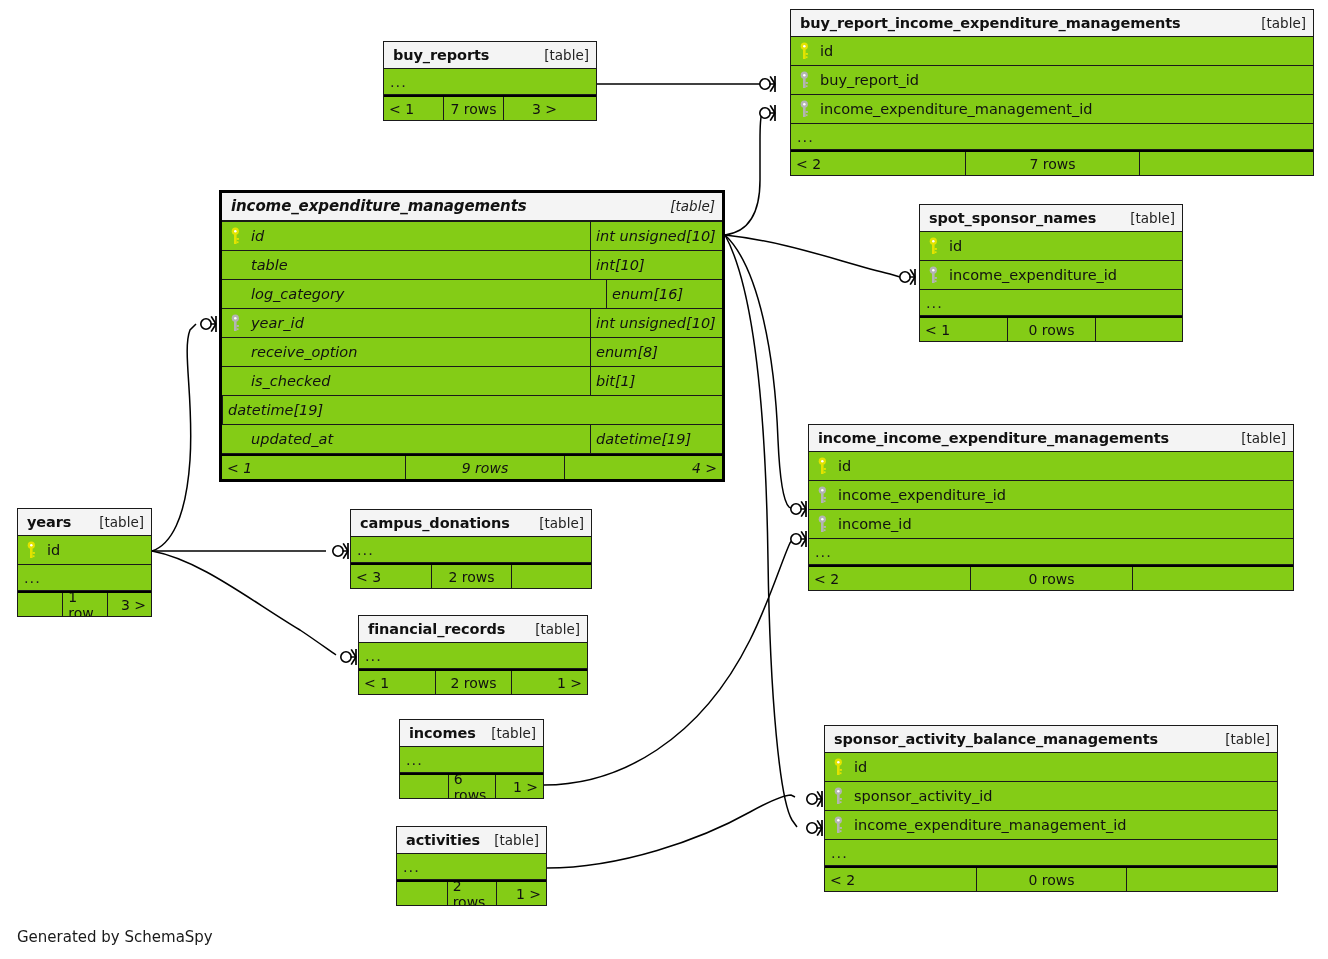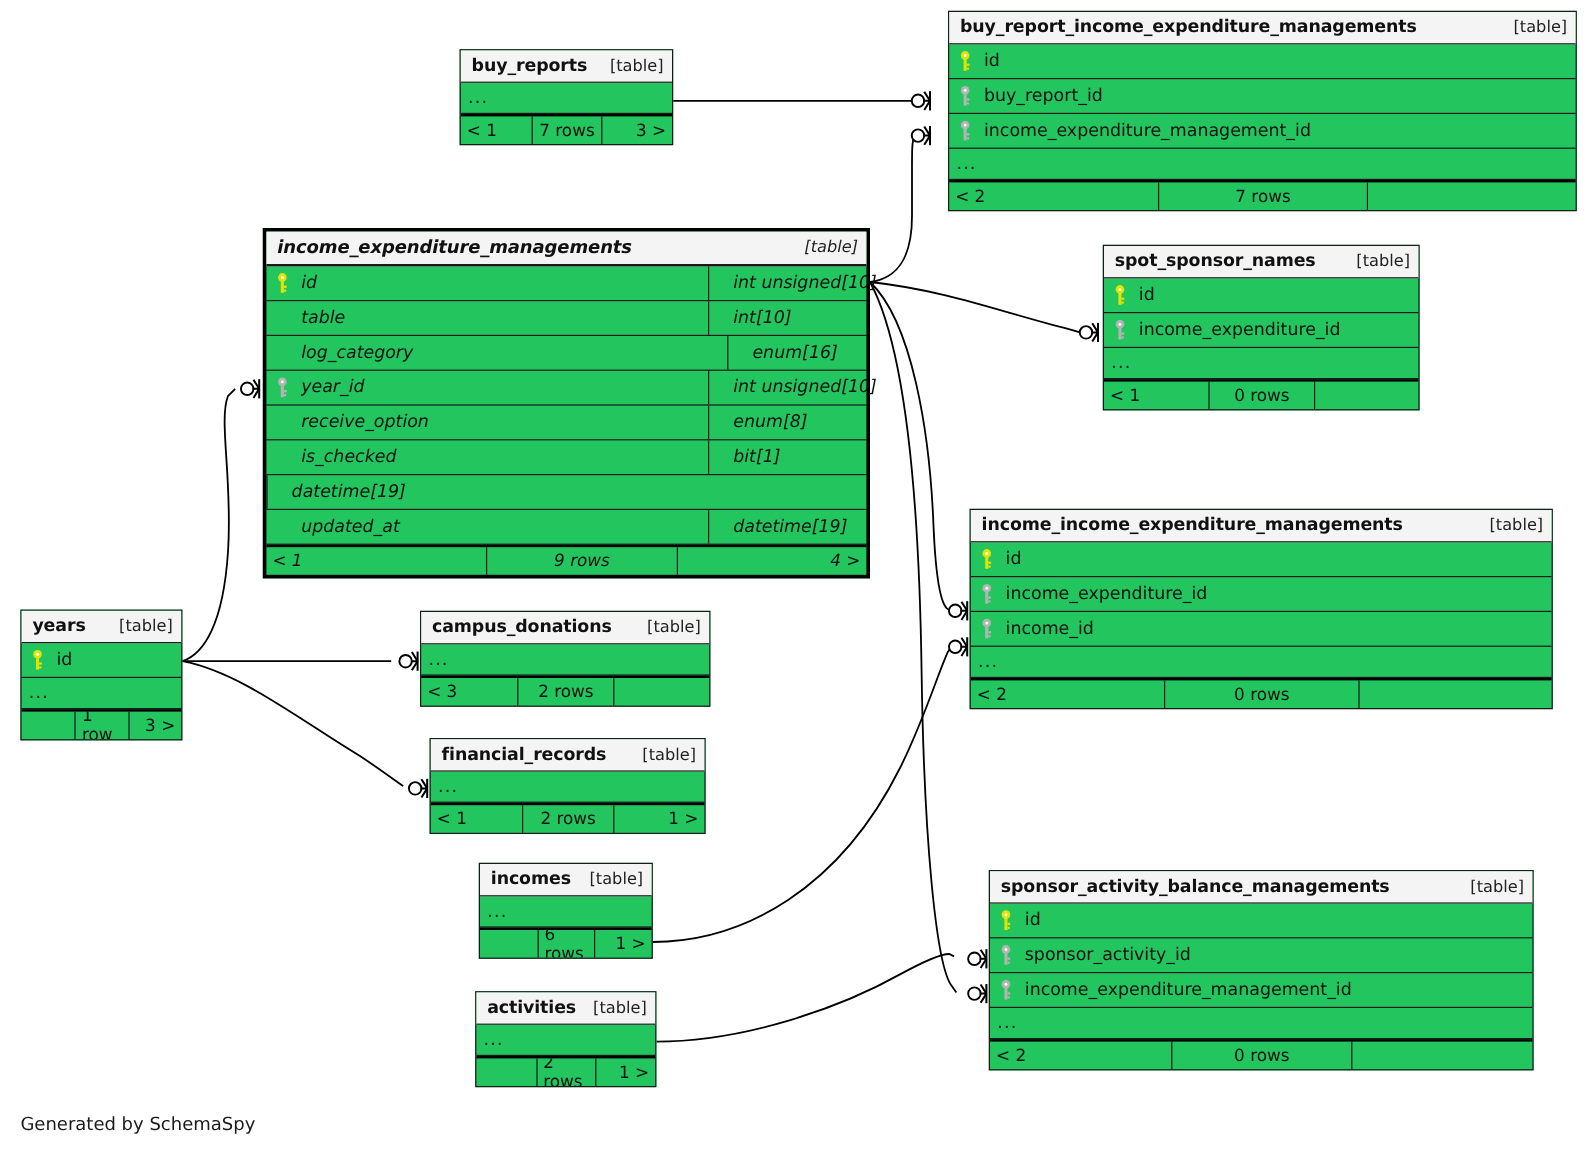--- a/index.html
+++ b/index.html
@@ -26,21 +26,21 @@
     left: 0; top: 0;
     width: 1328px;
     height: 959px;
     pointer-events: none;
   }
 
   
   .tbl {
     position: absolute;
     box-sizing: border-box;
-    background: #22c55e;
+    background: #84cc16;
     border: 1.6px solid #1a1a1a;
     font-size: 14.5px;
     color: #111111;
     z-index: 5;
   }
   .tbl.main {
     border-width: 3px;
     border-color: #000000;
   }
   .thead {
@@ -82,21 +82,21 @@
     align-items: center;
     padding-left: 6px;
     white-space: nowrap;
     overflow: hidden;
   }
   .ctype {
     box-sizing: border-box;
     flex: 0 0 auto;
     display: flex;
     align-items: center;
-    padding-left: 20px;
+    padding-left: 5px;
     border-left: 1.2px solid #1a1a1a;
     white-space: nowrap;
   }
   .ellipsis-row {
     box-sizing: border-box;
     height: 26px;
     display: flex;
     align-items: center;
     padding-left: 6px;
     border-bottom: 1.2px solid #1a1a1a;
@@ -198,21 +198,21 @@
       <use href="#cf" x="0" y="0" transform="translate(806,539)"></use>
       <use href="#cf" x="0" y="0" transform="translate(822,828)"></use>
       <use href="#cf" x="0" y="0" transform="translate(822,799)"></use>
       <use href="#cf" x="0" y="0" transform="translate(216,324)"></use>
       <use href="#cf" x="0" y="0" transform="translate(348,551)"></use>
       <use href="#cf" x="0" y="0" transform="translate(356,657)"></use>
     </g>
   </svg>
 
   <div id="tables-host">
-      <div class="tbl" style="left: 383px; top: 41px; width: 178px;">
+      <div class="tbl" style="left: 383px; top: 41px; width: 214px;">
         <div class="thead">
           <span class="tname">buy_reports</span>
           <span class="ttag">[table]</span>
         </div>
         <div class="ellipsis-row">...</div>
         <div class="tfoot">
           <div class="f-left" style="width: 59.3333px;">&lt; 1</div>
           <div class="f-mid" style="width: 59.3333px;">7 rows</div>
           <div class="f-right" style="width: 59.3333px;">3 &gt;</div>
         </div>

